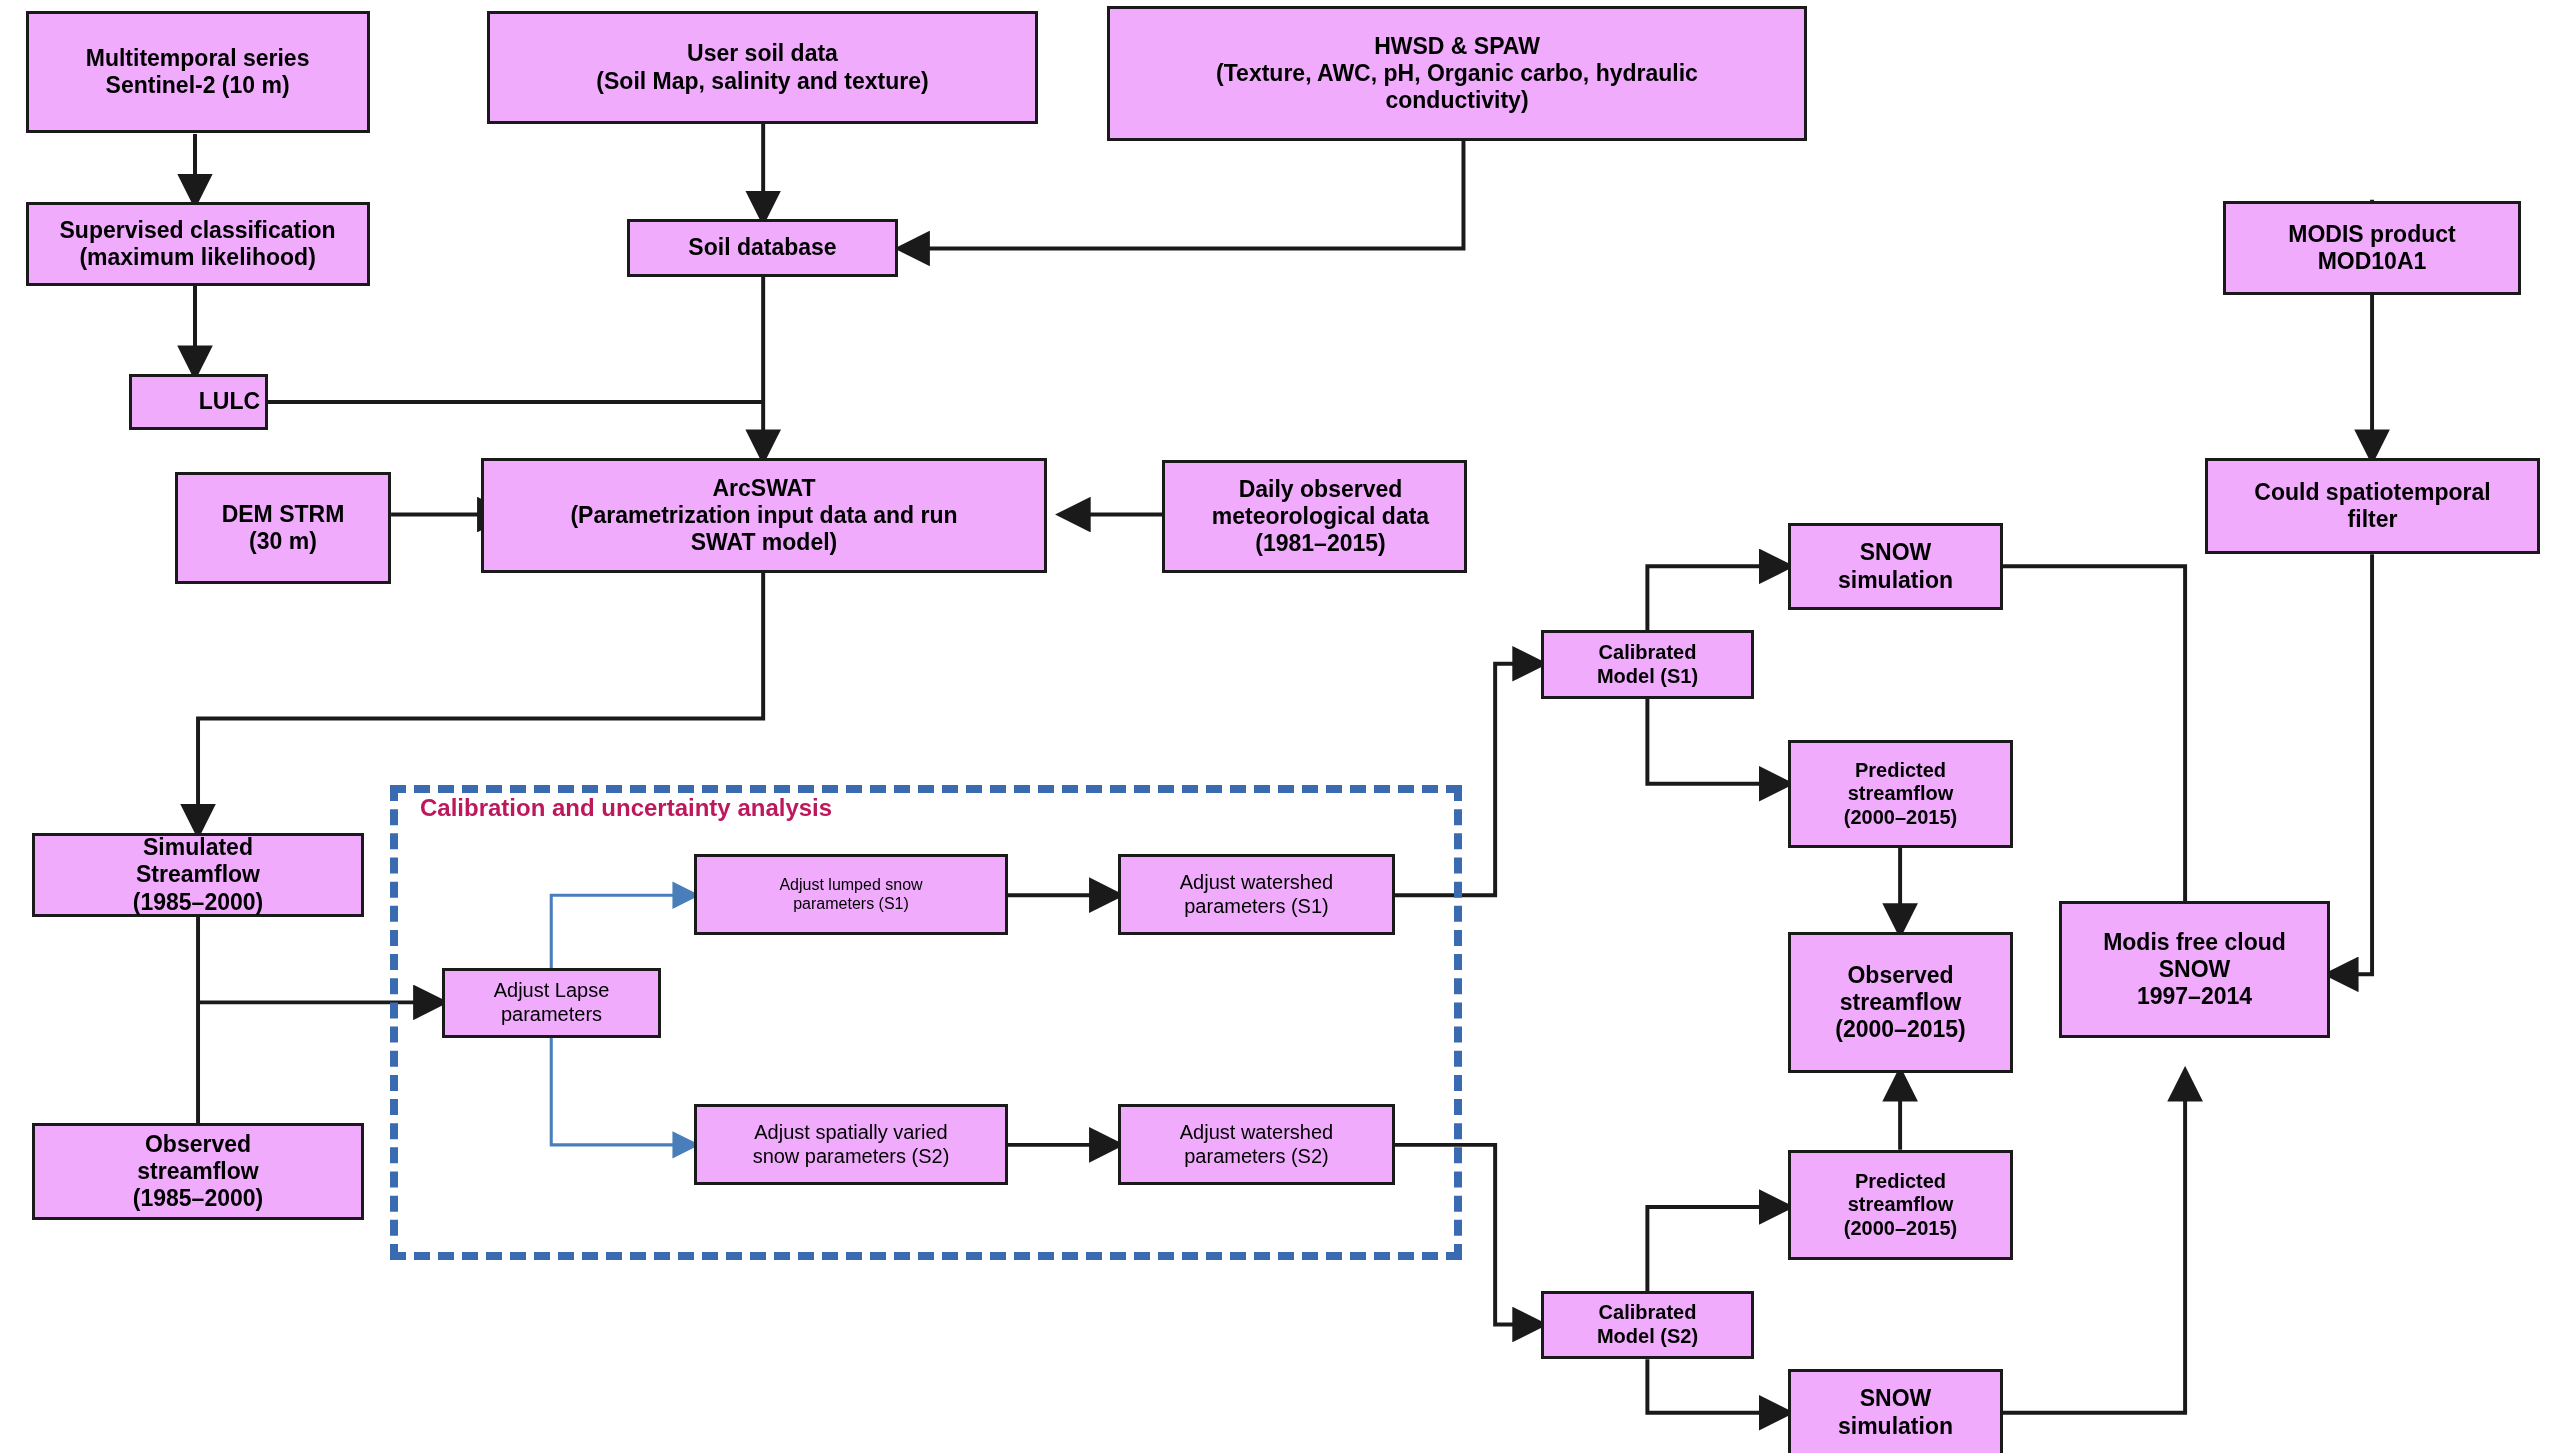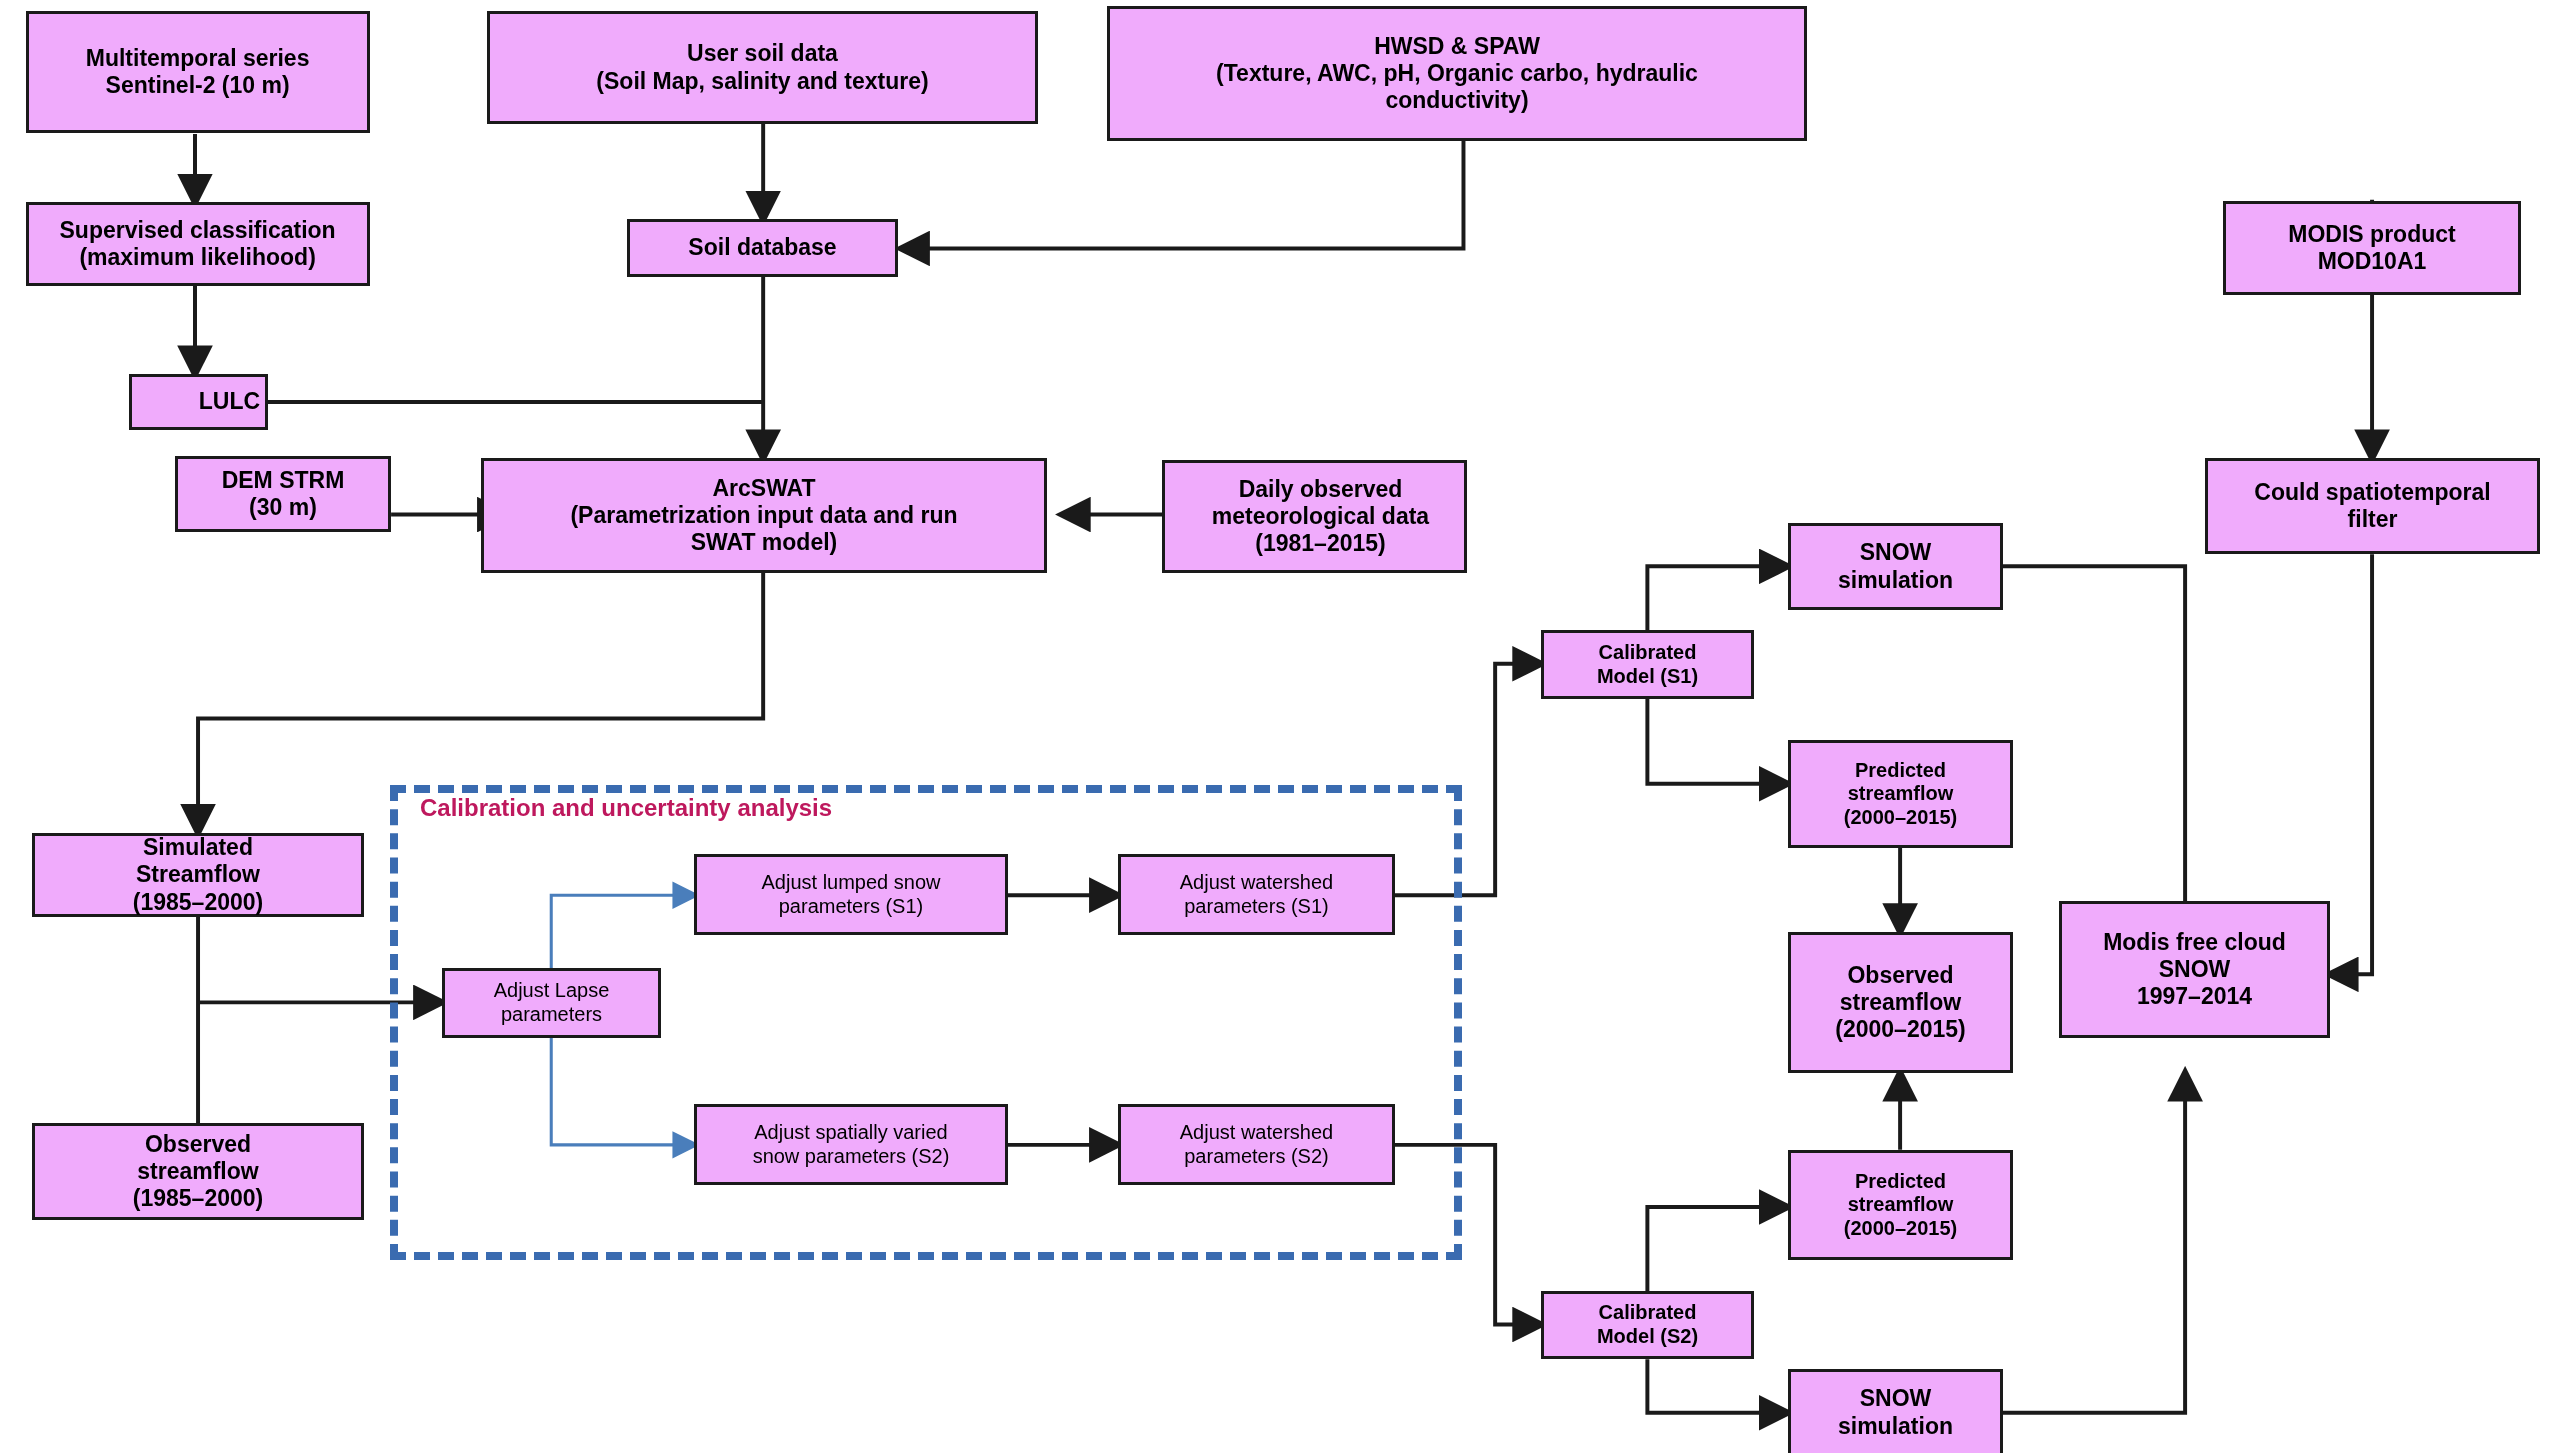--- a/index.html
+++ b/index.html
@@ -119,21 +119,21 @@
 
   <div class="node" style="left:129px;top:374px;width:139px;height:56px;justify-content:flex-end;">
     <span class="txt bold" style="font-size:23px;">LULC</span>
   </div>
 
   <div class="node" style="left:2223px;top:201px;width:298px;height:94px;">
     <span class="txt bold" style="font-size:23px;">MODIS product
 MOD10A1</span>
   </div>
 
-  <div class="node" style="left:175px;top:456px;width:216px;height:76px;">
+  <div class="node" style="left:175px;top:472px;width:216px;height:112px;">
     <span class="txt bold" style="font-size:23px;">DEM STRM
 (30 m)</span>
   </div>
 
   <div class="node" style="left:481px;top:458px;width:566px;height:115px;">
     <span class="txt bold" style="font-size:23px;">ArcSWAT
 (Parametrization input data and run
 SWAT model)</span>
   </div>
 
@@ -175,21 +175,21 @@
 streamflow
 (1985–2000)</span>
   </div>
 
   <div class="node" style="left:442px;top:968px;width:219px;height:70px;">
     <span class="txt nb" style="font-size:20px;">Adjust Lapse
 parameters</span>
   </div>
 
   <div class="node" style="left:694px;top:854px;width:314px;height:81px;">
-    <span class="txt nb" style="font-size:20px;">Adjust lumped snow
+    <span class="txt nb" style="font-size:16px;">Adjust lumped snow
 parameters (S1)</span>
   </div>
 
   <div class="node" style="left:1118px;top:854px;width:277px;height:81px;">
     <span class="txt nb" style="font-size:20px;">Adjust watershed
 parameters (S1)</span>
   </div>
 
   <div class="node" style="left:694px;top:1104px;width:314px;height:81px;">
     <span class="txt nb" style="font-size:20px;">Adjust spatially varied

